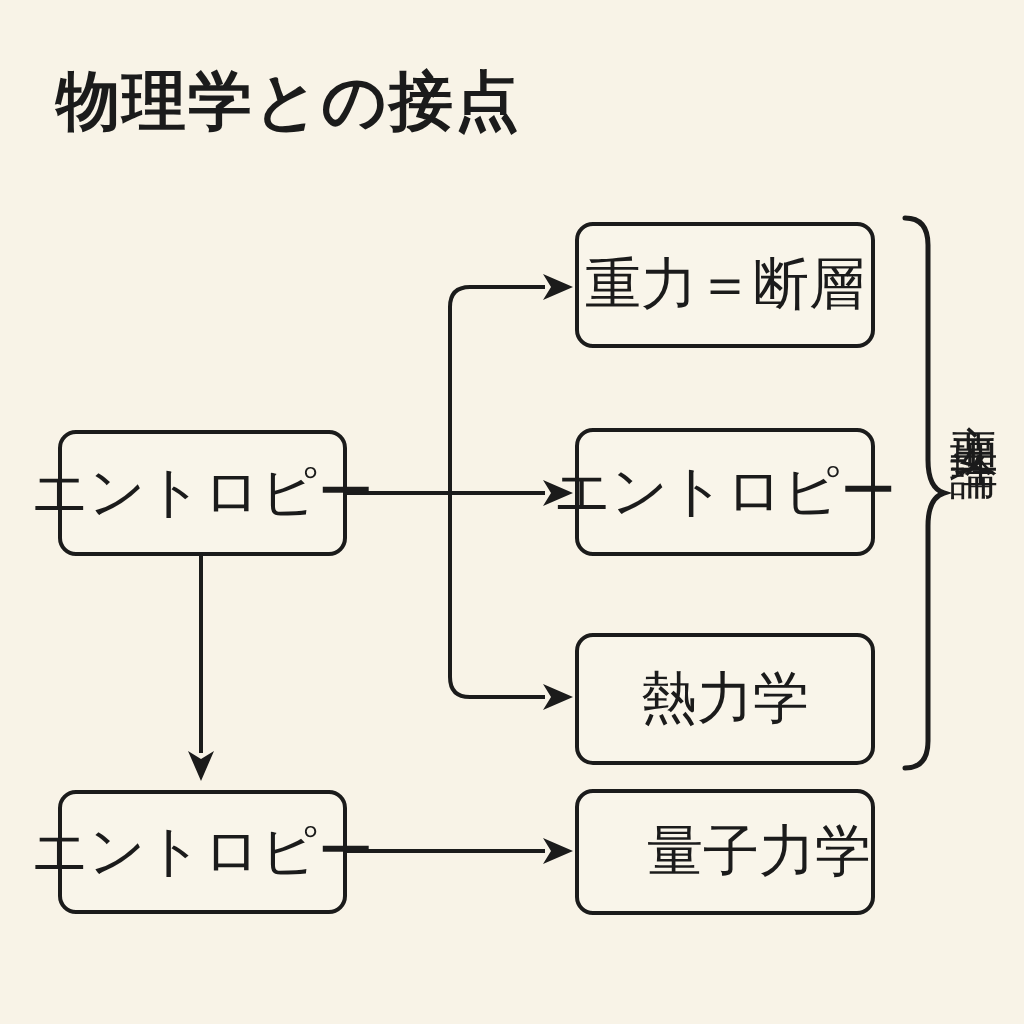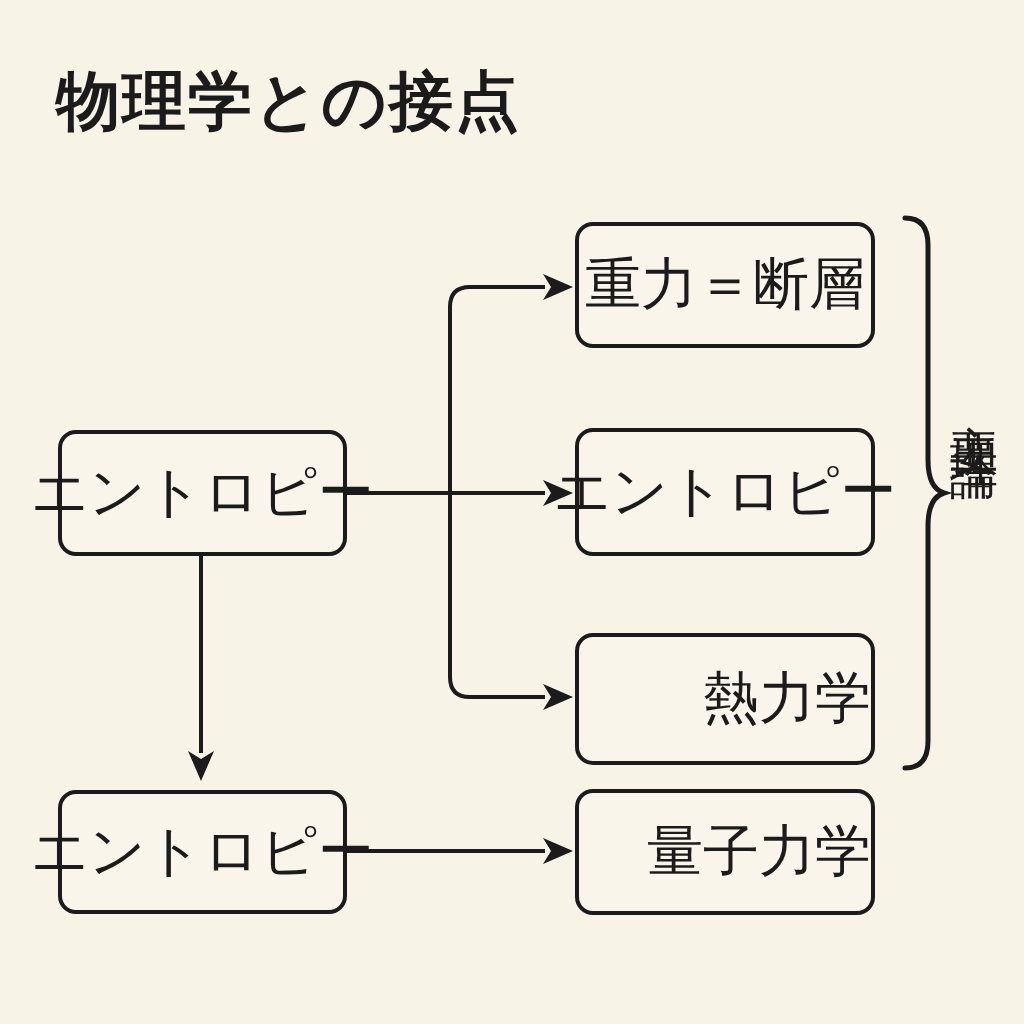--- a/index.html
+++ b/index.html
@@ -39,21 +39,21 @@
     align-items: center;
     justify-content: center;
     font-size: 56px;
     color: var(--text);
     white-space: nowrap;
   }
   .box-info     { left: 58px;  top: 430px; width: 289px; height: 126px; }
   .box-energy   { left: 58px;  top: 790px; width: 289px; height: 124px; }
   .box-gravity  { left: 575px; top: 222px; width: 300px; height: 126px; }
   .box-entropy  { left: 575px; top: 428px; width: 300px; height: 128px; }
-  .box-thermo   { left: 575px; top: 633px; width: 300px; height: 132px; justify-content: flex-end; }
+  .box-thermo   { left: 575px; top: 633px; width: 300px; height: 132px; }
   .box-quantum  { left: 575px; top: 789px; width: 300px; height: 126px; justify-content: flex-end; }
   .connector-layer {
     position: absolute;
     left: 0; top: 0;
     width: 1024px; height: 1024px;
     pointer-events: none;
   }
   .group-label {
     position: absolute;
     left: 950px; top: 386px;

